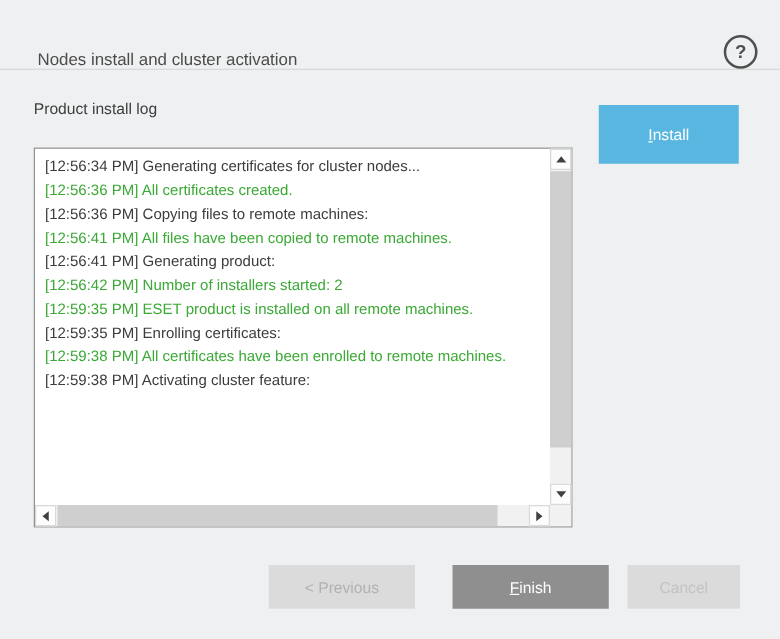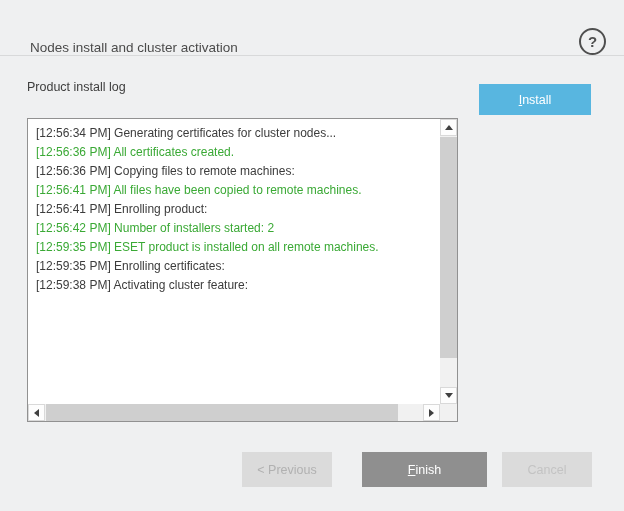--- a/index.html
+++ b/index.html
@@ -90,21 +90,21 @@
   }
   .tri { width: 0; height: 0; border-style: solid; display: block; }
   .tri-up    { border-width: 0 4px 5px 4px; border-color: transparent transparent #404040 transparent; }
   .tri-down  { border-width: 5px 4px 0 4px; border-color: #404040 transparent transparent transparent; }
   .tri-left  { border-width: 4px 5px 4px 0; border-color: transparent #404040 transparent transparent; }
   .tri-right { border-width: 4px 0 4px 5px; border-color: transparent transparent transparent #404040; }
 
   .install-btn {
     position: absolute;
     top: 84px; right: 33px;
-    width: 112px; height: 31px;
+    width: 112px; height: 47px;
     background: var(--accent);
     color: #ffffff;
     border: none;
     font-family: inherit;
     font-size: 12.5px;
     cursor: pointer;
   }
   .accel { text-decoration: underline; }
 
   .footer {
@@ -114,21 +114,21 @@
     justify-content: flex-end;
     padding-right: 32px;
   }
   .btn {
     height: 35px;
     border: none;
     font-family: inherit;
     font-size: 12.5px;
     text-align: center;
   }
-  .btn-prev   { width: 90px;  background: #dbdbdb; color: #b1b1b1; margin-right: 30px; }
+  .btn-prev   { width: 117px;  background: #dbdbdb; color: #b1b1b1; margin-right: 30px; }
   .btn-finish { width: 125px; background: #8f8f8f; color: #ffffff; cursor: pointer; margin-right: 15px; }
   .btn-cancel { width: 90px; background: #dbdbdb; color: #c3c3c3; }
 </style>
 </head>
 <body>
 
 <div class="window">
 
   <div class="header">
     <div class="title">Nodes install and cluster activation</div>
@@ -139,24 +139,25 @@
 
   <div class="content">
     <div class="log-label">Product install log</div>
 
     <div class="log-box">
       <div class="log-content">
           <div class="log-line info">[12:56:34 PM] Generating certificates for cluster nodes...</div>
           <div class="log-line success">[12:56:36 PM] All certificates created.</div>
           <div class="log-line info">[12:56:36 PM] Copying files to remote machines:</div>
           <div class="log-line success">[12:56:41 PM] All files have been copied to remote machines.</div>
-          <div class="log-line info">[12:56:41 PM] Enrolling product:</div>
+          <div class="log-line info">[12:56:41 PM] Generating product:</div>
           <div class="log-line success">[12:56:42 PM] Number of installers started: 2</div>
           <div class="log-line success">[12:59:35 PM] ESET product is installed on all remote machines.</div>
           <div class="log-line info">[12:59:35 PM] Enrolling certificates:</div>
+          <div class="log-line success">[12:59:38 PM] All certificates have been enrolled to remote machines.</div>
           <div class="log-line info">[12:59:38 PM] Activating cluster feature:</div>
         </div>
 
       <div class="scrollbar-v">
         <div class="sb-btn">
           <span class="tri tri-up"></span>
         </div>
         <div class="sb-track">
           <div class="sb-thumb-v"></div>
         </div>

